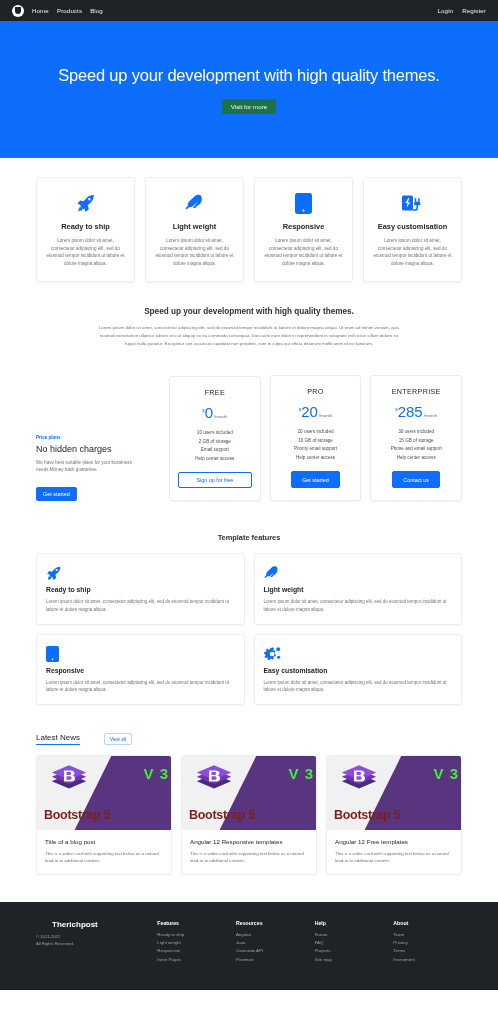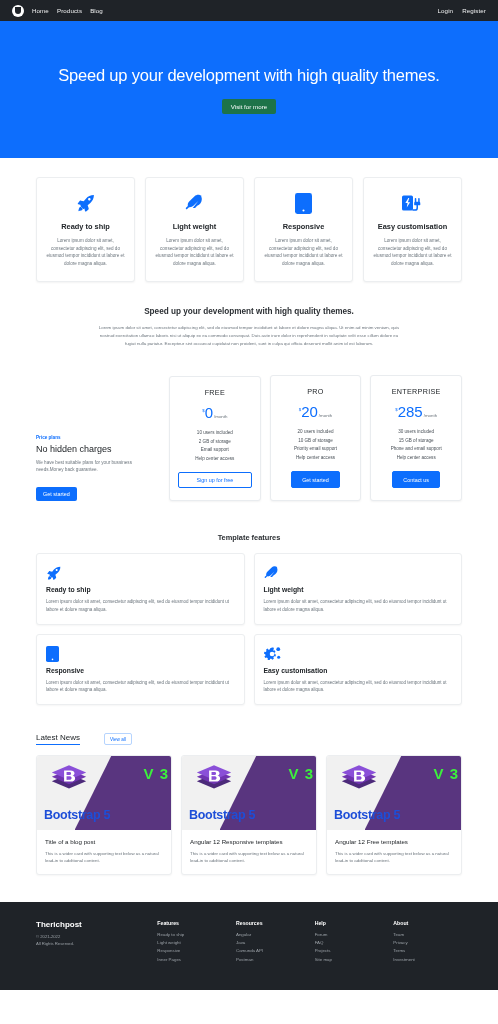--- a/index.html
+++ b/index.html
@@ -190,35 +190,35 @@
   .nthumb .v3 {
     position: absolute; right: 2px; top: 9px;
     color: #3cf03c; font-size: 15px; font-weight: 700;
     letter-spacing: 1px;
   }
   .bs-logo {
     position: absolute; left: 12px; top: 8px; width: 40px; height: 38px;
   }
   .nthumb .bs-text {
     position: absolute; left: 7px; bottom: 8px;
-    font-size: 12.5px; font-weight: 700; color: #1d4ed8;
+    font-size: 12.5px; font-weight: 700; color: #7f1d1d;
     letter-spacing: -.3px;
   }
   .nbody { padding: 8px 8px 10px; }
   .nbody h3 { font-size: 6.2px; font-weight: 400; color: #212529; margin-bottom: 5px; }
   .nbody p { font-size: 4.4px; line-height: 1.6; color: #6c757d; }
 
   
   .footer {
     background: #1f2328; margin-top: 27px;
     padding: 18px 36px 26px;
     display: flex; gap: 10px;
   }
   .fbrand { width: 120px; }
-  .fbrand h3 { color: #fff; font-size: 8px; font-weight: 700; margin-bottom: 5px; }
+  .fbrand h3 { color: #fff; font-size: 8px; font-weight: 700; margin-bottom: 5px; margin-left: 16px; }
   .fbrand p { color: #9aa0a6; font-size: 4.2px; line-height: 1.6; }
   .fcol { width: 74px; }
   .fcol h4 { color: #fff; font-size: 5.2px; font-weight: 700; margin-bottom: 5px; }
   .fcol a {
     display: block; color: #9aa0a6; font-size: 4.4px;
     text-decoration: none; line-height: 1.85;
   }
   svg { display: block; }
 </style>
 </head>

